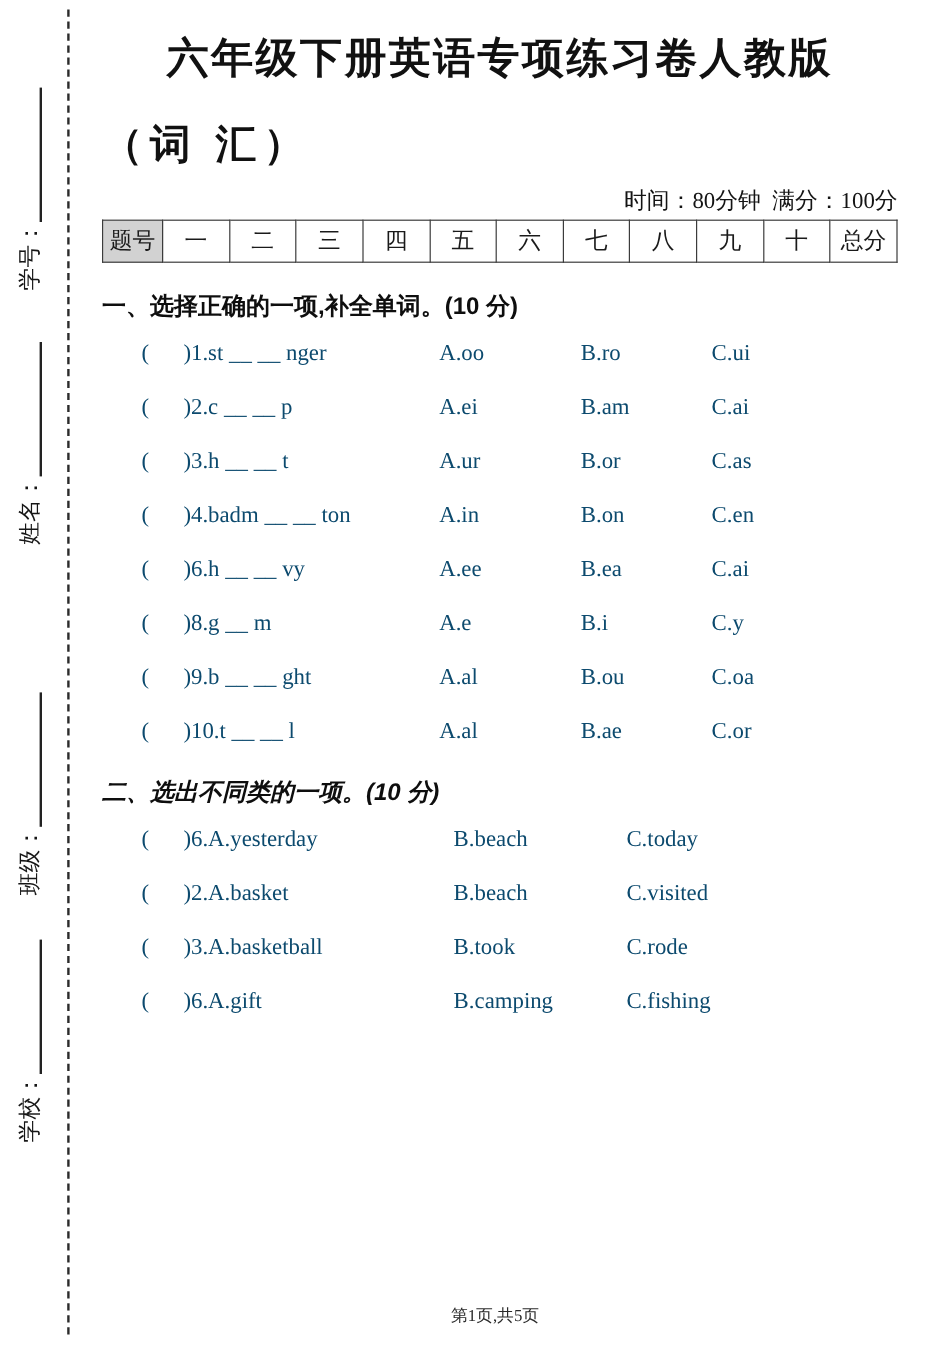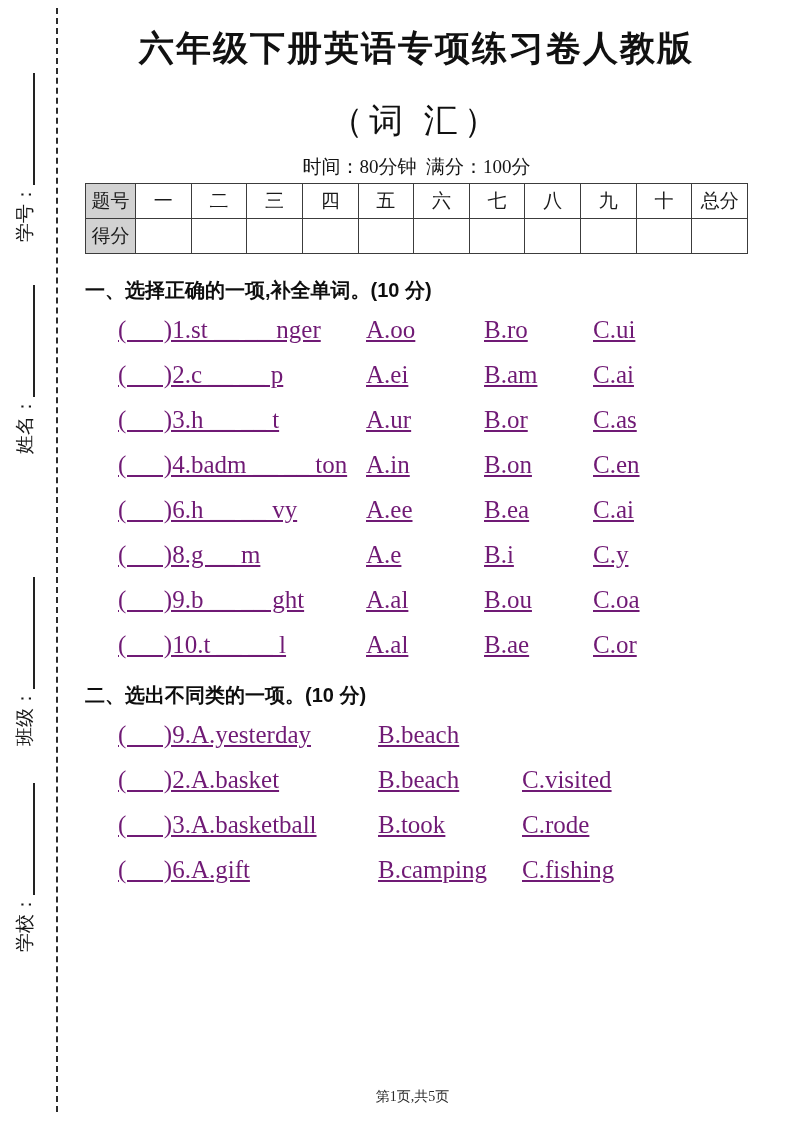--- a/index.html
+++ b/index.html
@@ -49,29 +49,28 @@
   }
   .exam-title {
     text-align: center;
     font-size: 35px;
     font-weight: 600;
     letter-spacing: 2px;
     line-height: 1.2;
     color: #111;
   }
   .exam-subtitle {
-    text-align: center;
     font-size: 34px;
-    font-weight: 400;
+    font-weight: 700;
     letter-spacing: 6px;
     margin-top: 28px;
     color: #111;
   }
   .time-info {
-    text-align: center;
+    text-align: right;
     font-size: 19px;
     margin-top: 10px;
     white-space: pre;
     color: #141414;
   }
 
   table.score-table {
     border-collapse: collapse;
     width: 100%;
     margin-top: 3px;
@@ -92,31 +91,30 @@
   }
 
   .section-heading {
     font-family: "Liberation Sans", sans-serif;
     font-weight: 700;
     font-size: 20px;
     color: #0e0e0e;
     margin-top: 23px;
     white-space: pre;
   }
-  #section2-heading { margin-top: 15px; }
+  #section2-heading { margin-top: 15px; font-style: italic; }
 
   .question-list { margin-top: 3px; }
   .question-row {
     display: grid;
     height: 45px;
     align-items: center;
     padding-left: 33px;
-    font-size: 25px;
-    color: #701a75;
-    text-decoration: underline;
+    font-size: 19px;
+    color: #0c4a6e;
   }
   .question-row > span { white-space: pre; }
   .s1-row { grid-template-columns: 248px 118px 109px auto; }
   .s2-row { grid-template-columns: 260px 144px auto; }
 
   .page-footer {
     position: absolute;
     left: 16px; top: 1088px;
     width: 793px;
     text-align: center;
@@ -157,34 +155,20 @@
       <td>三</td>
       <td>四</td>
       <td>五</td>
       <td>六</td>
       <td>七</td>
       <td>八</td>
       <td>九</td>
       <td>十</td>
       <td>总分</td>
     </tr>
-    <tr>
-      <td class="row-label">得分</td>
-      <td></td>
-      <td></td>
-      <td></td>
-      <td></td>
-      <td></td>
-      <td></td>
-      <td></td>
-      <td></td>
-      <td></td>
-      <td></td>
-      <td></td>
-    </tr>
   </tbody>
     </table>
 
   <div class="section-heading" id="section1-heading">一、选择正确的一项,补全单词。(10 分)</div>
 
   <div class="question-list">
     <div class="question-row s1-row">
       <span>(      )1.st __ __ nger</span>
       <span>A.oo</span>
       <span>B.ro</span>
@@ -231,22 +215,23 @@
       <span>A.al</span>
       <span>B.ae</span>
       <span>C.or</span>
     </div>
   </div>
 
   <div class="section-heading" id="section2-heading">二、选出不同类的一项。(10 分)</div>
 
   <div class="question-list">
     <div class="question-row s2-row">
-      <span>(      )9.A.yesterday</span>
+      <span>(      )6.A.yesterday</span>
       <span>B.beach</span>
+      <span>C.today</span>
     </div>
     <div class="question-row s2-row">
       <span>(      )2.A.basket</span>
       <span>B.beach</span>
       <span>C.visited</span>
     </div>
     <div class="question-row s2-row">
       <span>(      )3.A.basketball</span>
       <span>B.took</span>
       <span>C.rode</span>

